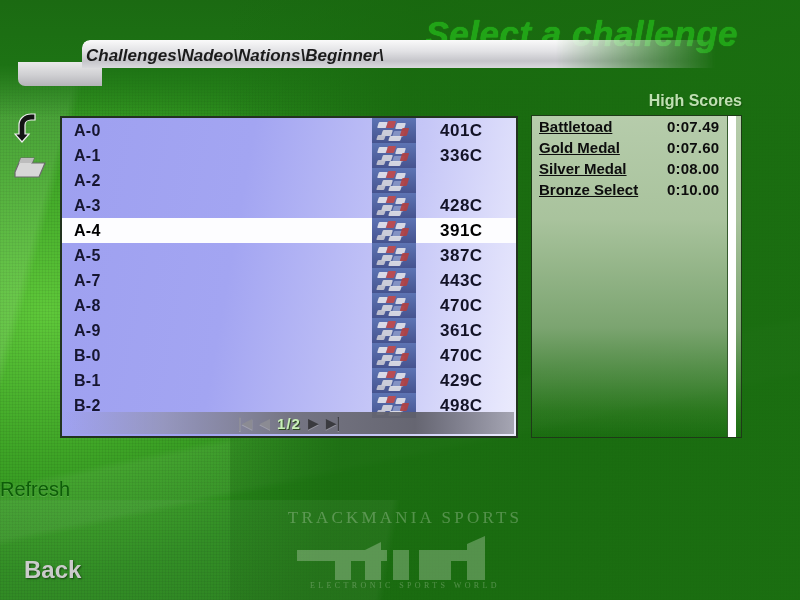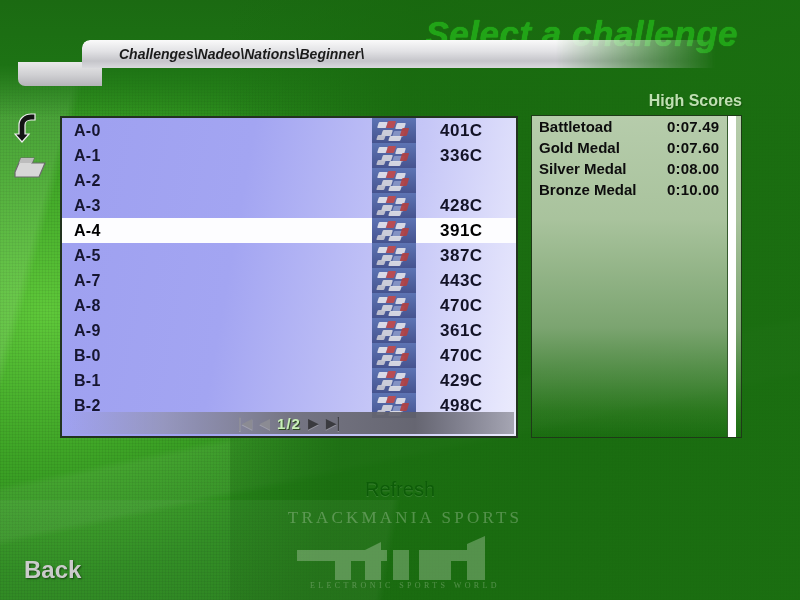--- a/index.html
+++ b/index.html
@@ -53,22 +53,22 @@
   }
   #crumbbar {
     position:absolute; left:82px; top:2px; height:28px; width:640px;
     background:linear-gradient(180deg,#fafafa 0%, #e2e2e5 40%, #c5c5ca 75%, #d9d9dd 100%);
     border-radius:8px 0 0 0;
     -webkit-mask-image:linear-gradient(90deg,#000 0 74%, rgba(0,0,0,0) 99%);
     mask-image:linear-gradient(90deg,#000 0 74%, rgba(0,0,0,0) 99%);
   }
   #crumbtext {
     position:absolute; left:86px; top:46px;
-    font-size:14px; font-style:italic; font-weight:bold;
-    color:#1b1b1b; white-space:nowrap;margin-left:33px;
+    font-size:17px; font-style:italic; font-weight:bold;
+    color:#1b1b1b; white-space:nowrap;
   }
 
   
   .rail-icon { position:absolute; width:34px; height:32px; cursor:pointer; }
   #icon-up { left:14px; top:112px; }
   #icon-folder { left:12px; top:152px; }
 
   
   #list {
     position:absolute; left:60px; top:116px; width:458px; height:322px;
@@ -133,26 +133,26 @@
     overflow:hidden;
   }
   #hs-scroll {
     position:absolute; left:727px; top:116px; width:9px; height:321px;
     background:#fff; border-left:1px solid #355a2d;
   }
   .hsrow {
     display:flex; align-items:center; height:21px; padding:0 6px 0 7px;
     font-size:15px; font-weight:bold; color:#0d0d0d;
   }
-  .hsrow .who { flex:1; white-space:nowrap; }
+  .hsrow .who { flex:1; white-space:nowrap;text-decoration:underline; }
   .hsrow .tm { width:68px; text-align:left; letter-spacing:.2px; }
 
   
   #refresh {
-    position:absolute; left:0; right:0; top:478px; text-align:center;
+    position:absolute; left:0; right:0; top:478px; text-align:left;
     font-size:20px; color:#0d5c08; font-weight:normal;
     text-shadow:0 1px 0 rgba(255,255,255,.12);
     cursor:pointer;
   }
   #back {
     position:absolute; left:24px; top:556px;
     font-size:24px; font-weight:bold; color:#c9c9c9;
     text-shadow:1px 1px 2px #0d3d07;
     cursor:pointer;
   }
@@ -395,21 +395,21 @@
         </div>
         <div class="hsrow">
           <span class="who">Gold Medal</span>
           <span class="tm">0:07.60</span>
         </div>
         <div class="hsrow">
           <span class="who">Silver Medal</span>
           <span class="tm">0:08.00</span>
         </div>
         <div class="hsrow">
-          <span class="who">Bronze Medal</span>
+          <span class="who">Bronze Select</span>
           <span class="tm">0:10.00</span>
         </div>
       </div>
   </div>
   <div id="hs-scroll"></div>
 
   <div id="refresh">Refresh</div>
   <div id="back">Back</div>
 
   <div id="logoband"></div>

